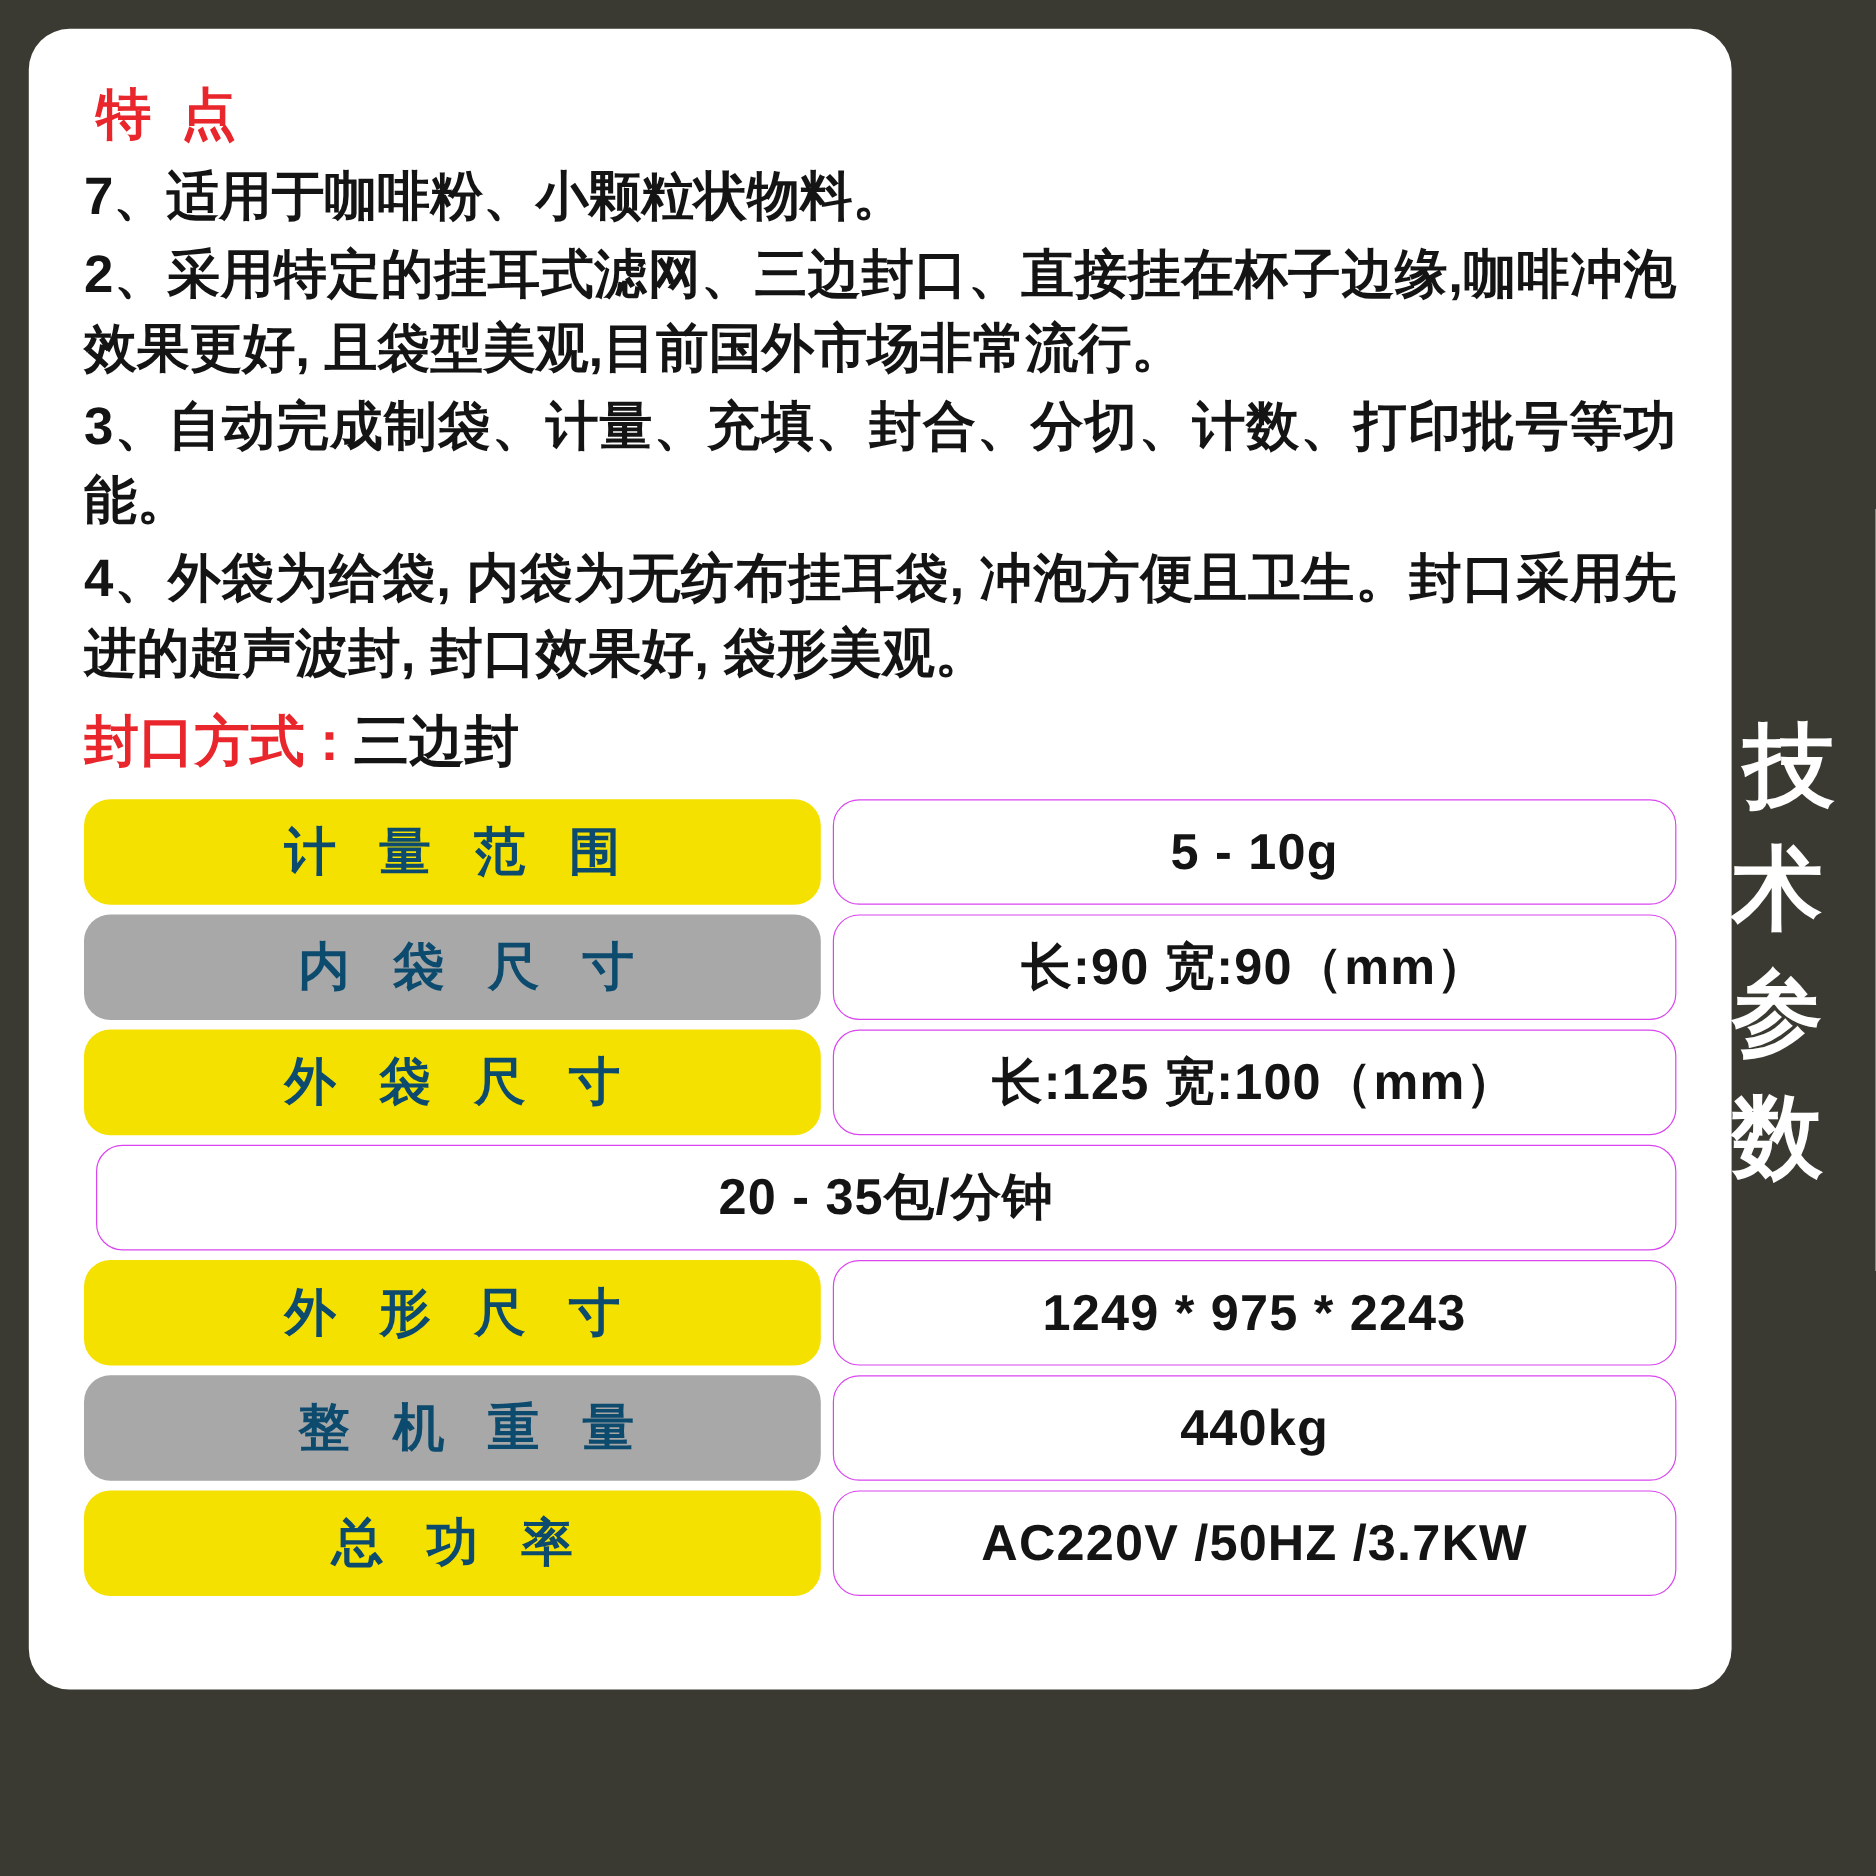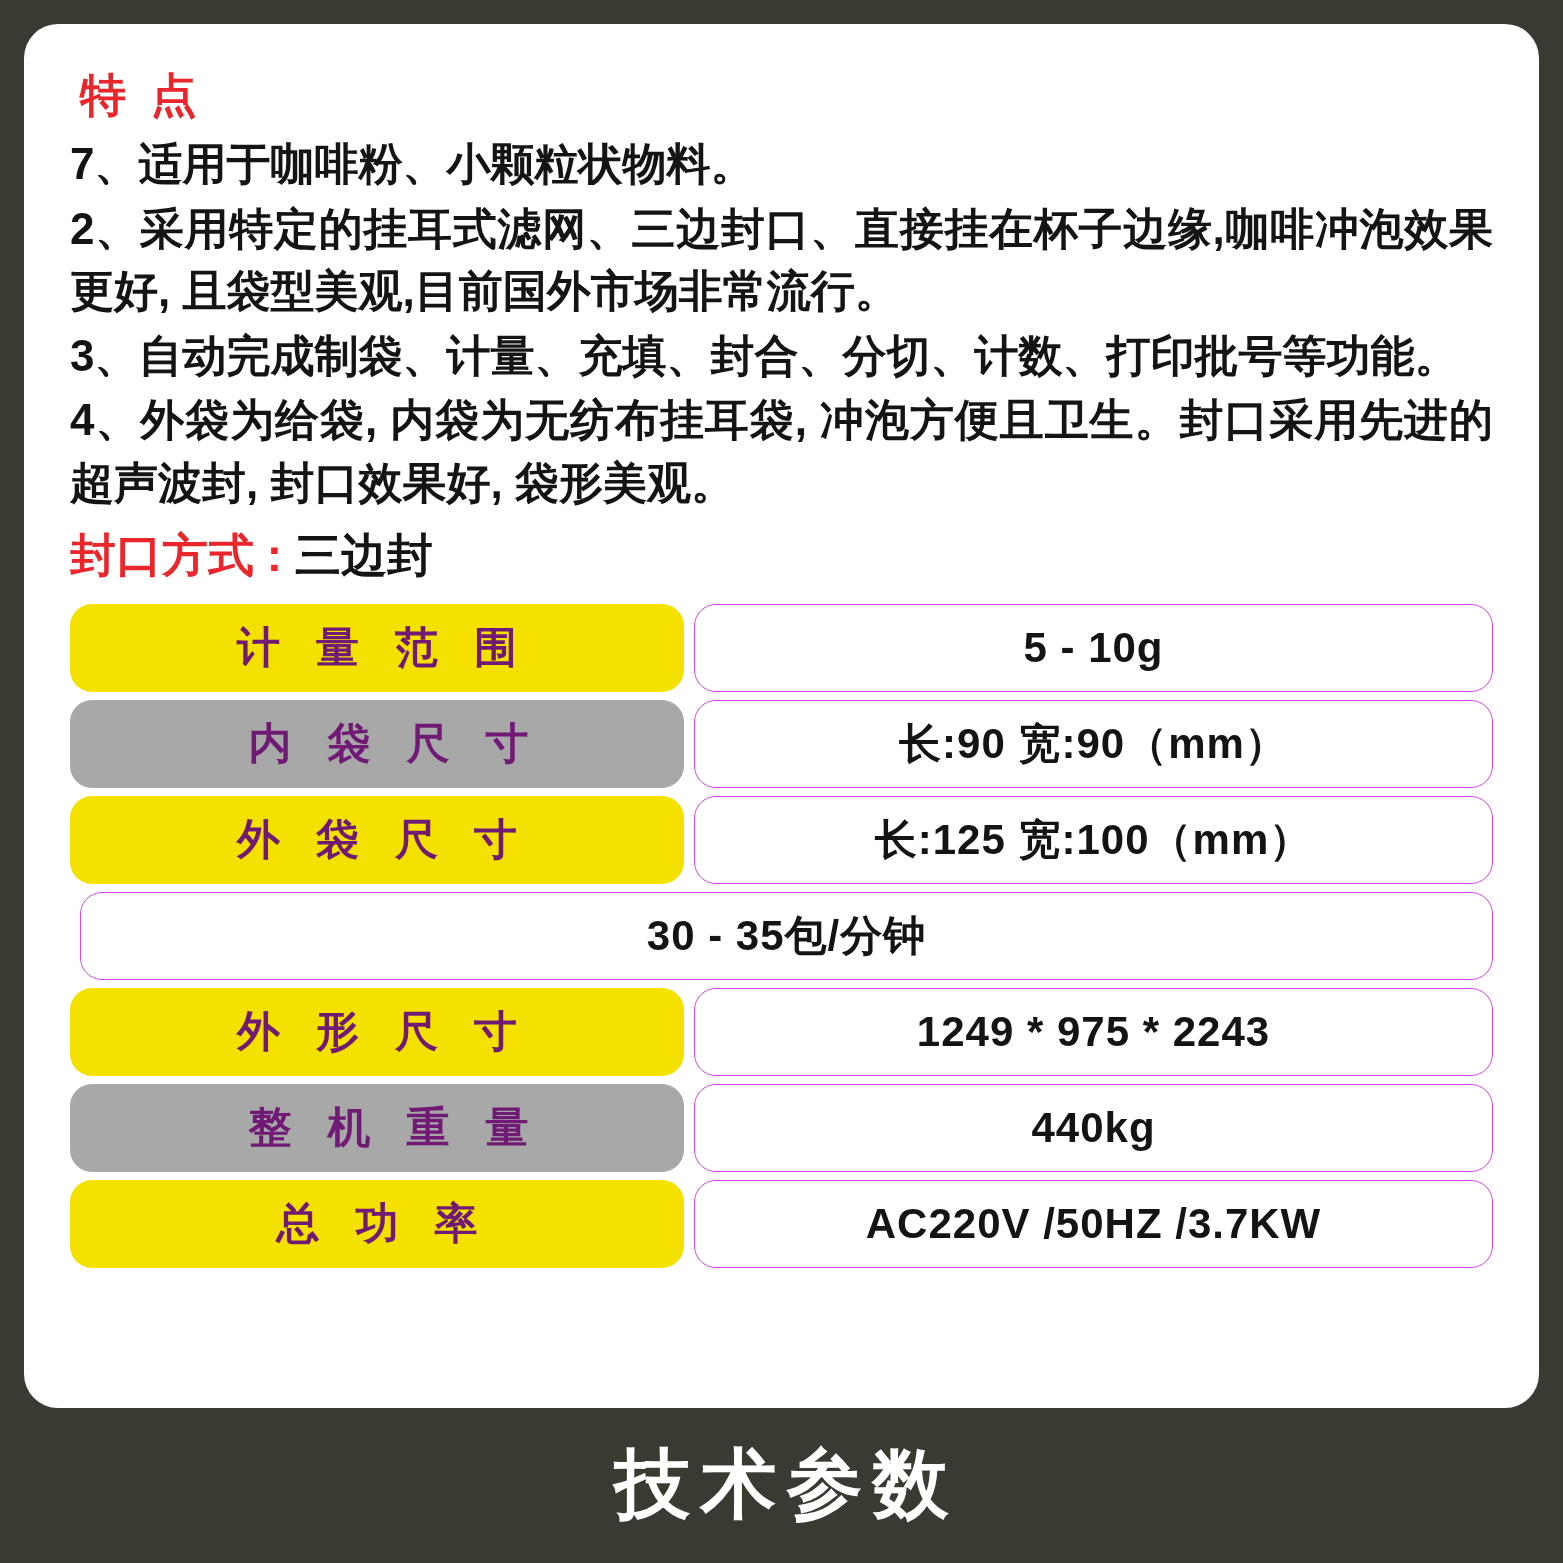--- a/index.html
+++ b/index.html
@@ -14,21 +14,20 @@
     overflow: hidden;
   }
 
   .page {
     position: relative;
     width: 1563px;
     height: 1563px;
     box-sizing: border-box;
     padding: 24px 24px 0 24px;
     display: flex;
-    flex-direction: column;
   }
 
   .card {
     background: #ffffff;
     border-radius: 34px;
     box-sizing: border-box;
     padding: 40px 46px 34px 46px;
     width: 1515px;
     height: 1384px;
     display: flex;
@@ -77,21 +76,21 @@
     align-items: stretch;
     height: 88px;
   }
 
   .spec-label {
     width: 614px;
     border-radius: 22px;
     display: flex;
     align-items: center;
     justify-content: center;
-    color: #701a75;
+    color: #0c4a6e;
     font-size: 43px;
     font-weight: bold;
     letter-spacing: 12px;
     text-indent: 12px;
     box-sizing: border-box;
   }
   .spec-label.yellow { background: #f5e100; }
   .spec-label.gray   { background: #a8a8a8; padding-left: 23px; }
 
   .spec-value {
@@ -152,21 +151,21 @@
         <div class="spec-label gray">内 袋 尺 寸</div>
         <div class="spec-value">长:90  宽:90（mm）</div>
       </div>
 
       <div class="spec-row">
         <div class="spec-label yellow">外 袋 尺 寸</div>
         <div class="spec-value">长:125    宽:100（mm）</div>
       </div>
 
       <div class="spec-row">
-        <div class="spec-value">30 - 35包/分钟</div>
+        <div class="spec-value">20 - 35包/分钟</div>
       </div>
 
       <div class="spec-row">
         <div class="spec-label yellow">外 形 尺 寸</div>
         <div class="spec-value">1249 * 975 * 2243</div>
       </div>
 
       <div class="spec-row">
         <div class="spec-label gray">整 机 重 量</div>
         <div class="spec-value">440kg</div>

